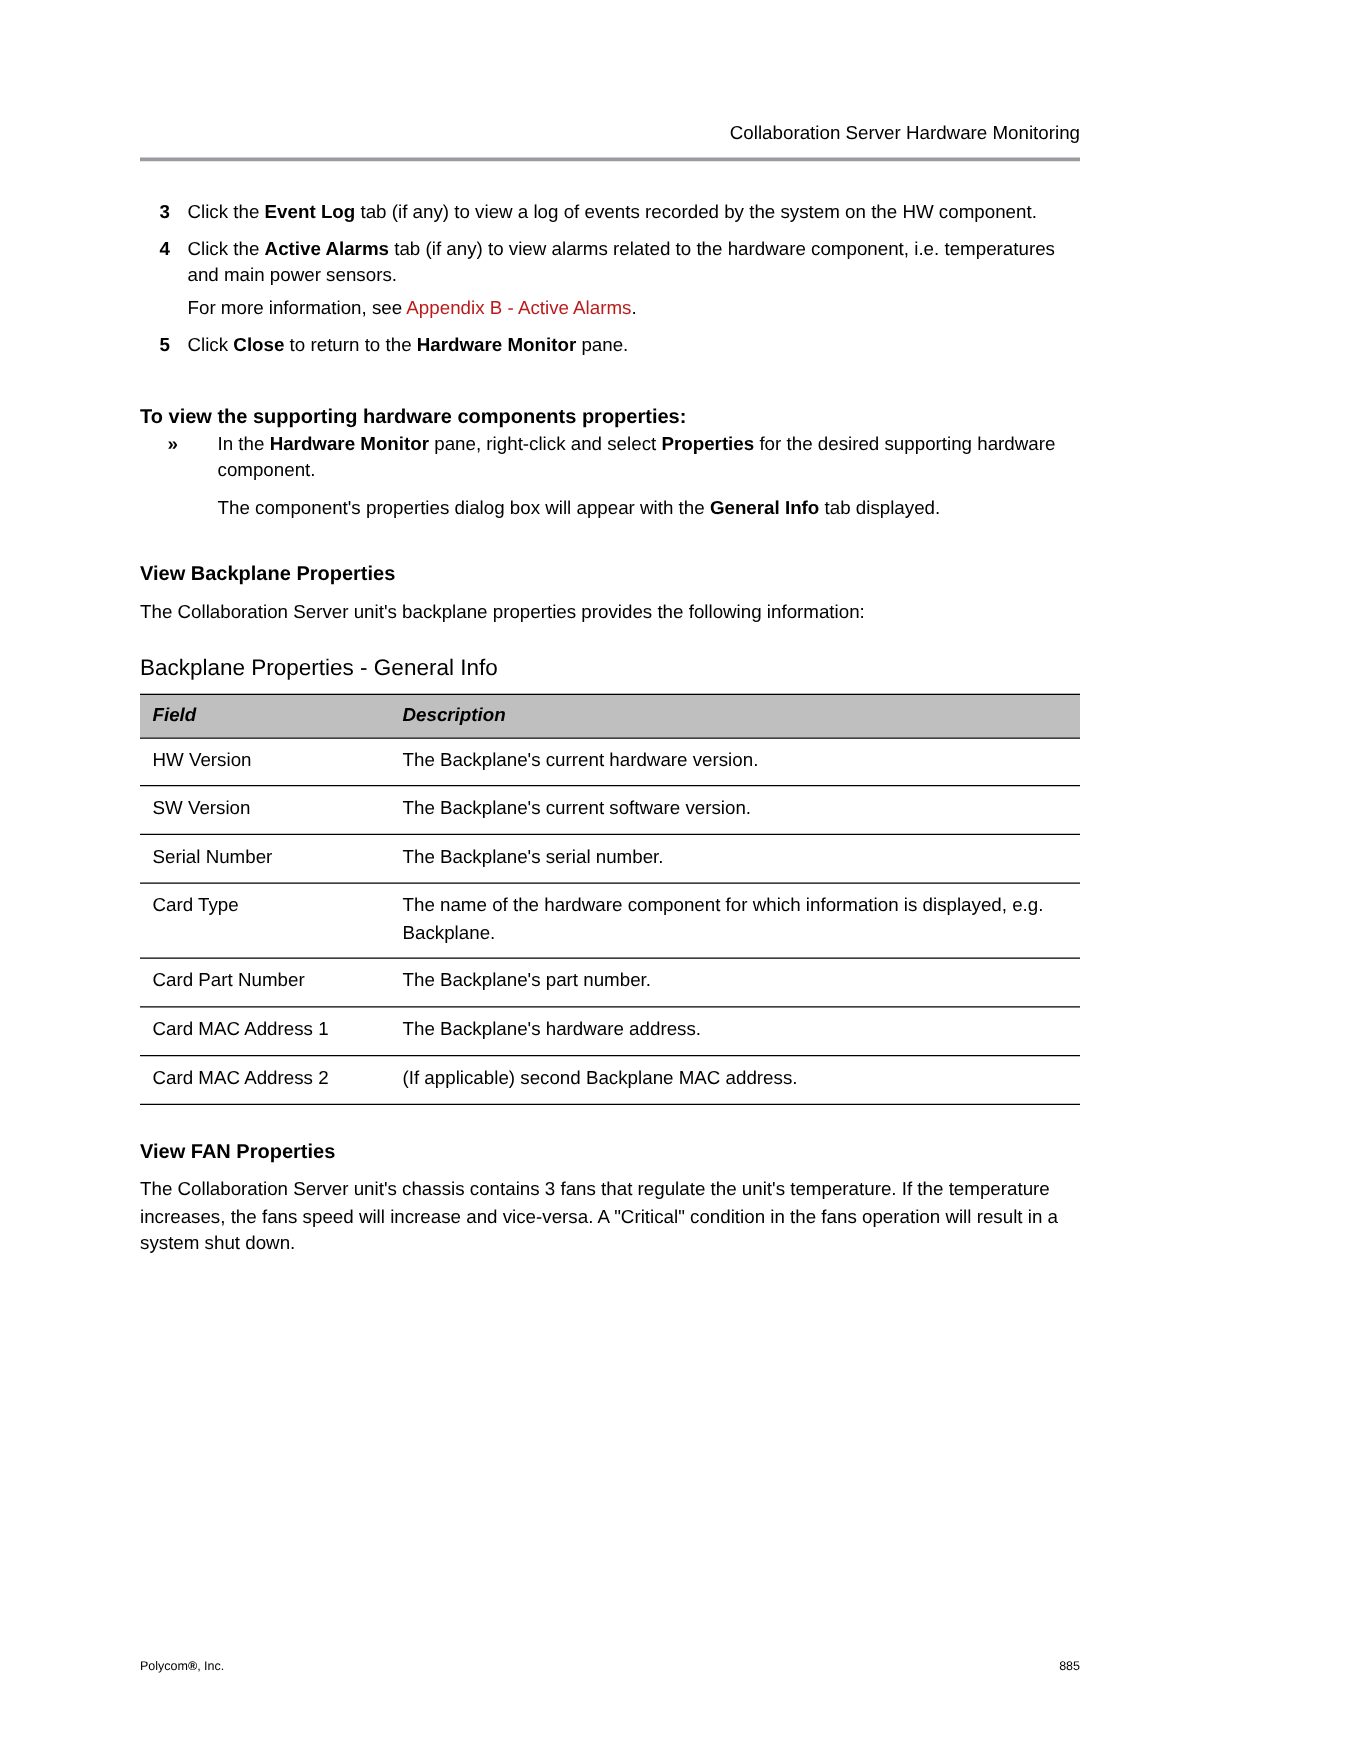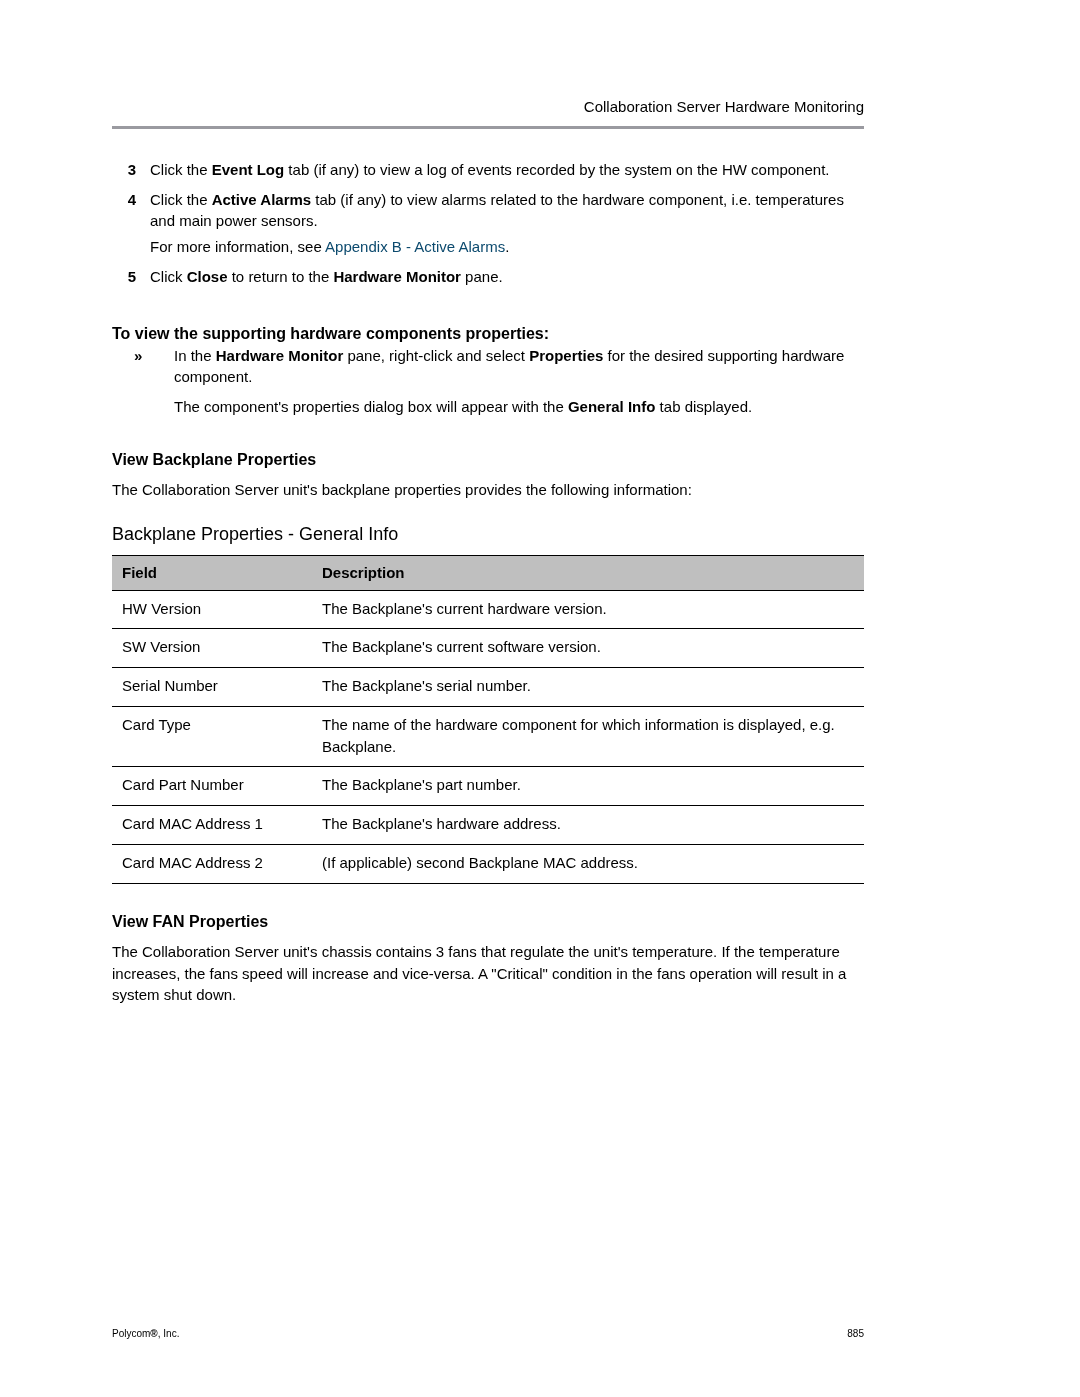--- a/index.html
+++ b/index.html
@@ -35,21 +35,21 @@
   }
   .ol-num {
     width: 38px;
     text-align: right;
     padding-right: 14px;
     font-weight: bold;
     flex-shrink: 0;
   }
   .ol-body { flex: 1; }
   .ol-body p { margin: 0 0 4px 0; }
-  .link { color: #0c4a6e; }
+  .link { color: #b91c1c; }
   .section-heading {
     font-weight: bold;
     font-size: 16px;
     margin-top: 30px;
   }
   .sub-heading {
     font-weight: bold;
     font-size: 16px;
     margin-top: 26px;
     margin-bottom: 8px;
@@ -77,20 +77,21 @@
     border-collapse: collapse;
     font-size: 15px;
   }
   table.data th {
     text-align: left;
     background: #bfbfbf;
     font-weight: bold;
     padding: 6px 10px;
     border-top: 1px solid #000;
     border-bottom: 1px solid #000;
+    font-style: italic;
   }
   table.data td {
     padding: 7px 10px 9px 10px;
     border-bottom: 1px solid #000;
     vertical-align: top;
   }
   table.data th:first-child,
   table.data td:first-child {
     width: 200px;
   }

